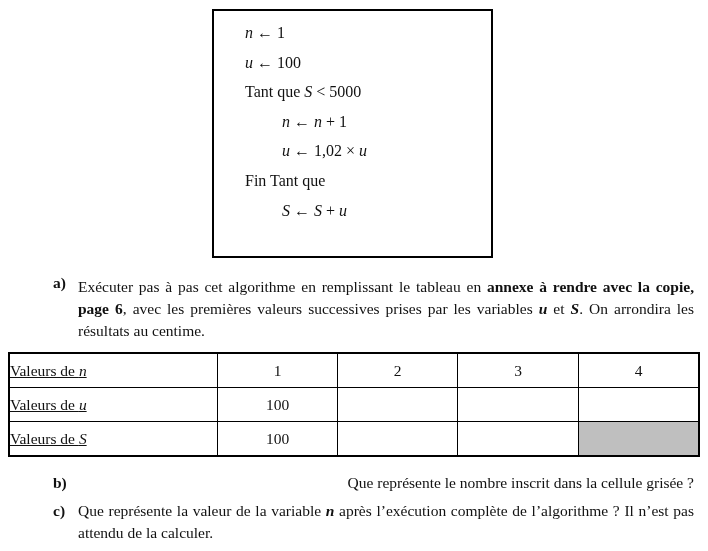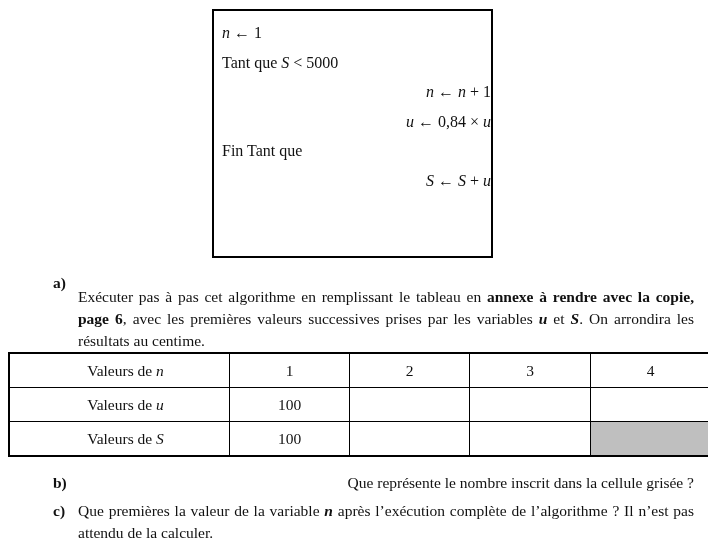--- a/index.html
+++ b/index.html
@@ -7,62 +7,63 @@
     position:relative;width:708px;height:551px;background:#ffffff;
     font-family:"Liberation Serif", serif;color:#111;font-size:15.5px;
     overflow:hidden;
   }
   
   .algo-box{
     position:absolute;left:212px;top:9px;width:281px;height:249px;
     border:2px solid #000;box-sizing:border-box;padding-top:7px;
   }
   .algo-line{
-    height:29.6px;line-height:29.6px;padding-left:8px;white-space:pre;
+    height:29.6px;line-height:29.6px;padding-left:31px;white-space:pre;
     font-size:16px;
   }
-  .algo-line.inner{padding-left:42px;text-align:right;}
+  .algo-line.inner{padding-left:68px;}
   .var{font-style:italic;}
   .bvar{font-style:italic;font-weight:bold;}
   
   .marker{position:absolute;left:53px;font-weight:bold;line-height:22px;}
   .qpara{
     position:absolute;left:78px;width:616px;text-align:justify;
     line-height:22px;
   }
   .qpara.single{text-align:right;}
   
   .tbl{
     position:absolute;left:8px;top:352px;border-collapse:collapse;
     table-layout:fixed;width:684px;border:2px solid #000;
   }
   .tbl td{
     border:1px solid #000;height:33px;vertical-align:middle;
     font-size:15.5px;padding:0;
   }
-  td.lbl{width:207px;padding-left:12px;text-align:center;}
+  td.lbl{width:207px;padding-left:0;text-align:left;text-decoration:underline;}
   td.val{width:119px;text-align:center;}
   td.val4{width:120px;text-align:center;}
 </style>
 </head>
 <body>
 
 <div class="page">
 
   <div class="algo-box">
     <div class="algo-line"><span class="var">n</span><span> ← 1</span></div>
+    <div class="algo-line"><span class="var">u</span><span> ← 100</span></div>
     <div class="algo-line"><span>Tant que </span><span class="var">S</span><span> &lt; 5000</span></div>
     <div class="algo-line inner"><span class="var">n</span><span> ← </span><span class="var">n</span><span> + 1</span></div>
-    <div class="algo-line inner"><span class="var">u</span><span> ← 0,84 × </span><span class="var">u</span></div>
+    <div class="algo-line inner"><span class="var">u</span><span> ← 1,02 × </span><span class="var">u</span></div>
     <div class="algo-line"><span>Fin Tant que</span></div>
     <div class="algo-line inner"><span class="var">S</span><span> ← </span><span class="var">S</span><span> + </span><span class="var">u</span></div>
   </div>
 
   <div class="marker" style="top:272px;">a)</div>
-  <div class="qpara" style="top:286px;"><span>Exécuter pas à pas cet algorithme en remplissant le tableau en </span><b>annexe à rendre avec la copie, page 6</b><span>, avec les premières valeurs successives prises par les variables </span><span class="bvar">u</span><span> et </span><span class="bvar">S</span><span>. On arrondira les résultats au centime.</span></div>
+  <div class="qpara" style="top:276px;"><span>Exécuter pas à pas cet algorithme en remplissant le tableau en </span><b>annexe à rendre avec la copie, page 6</b><span>, avec les premières valeurs successives prises par les variables </span><span class="bvar">u</span><span> et </span><span class="bvar">S</span><span>. On arrondira les résultats au centime.</span></div>
 
   <table class="tbl">
     <tbody>
         <tr>
       <td class="lbl"><span>Valeurs de </span><span class="var">n</span></td>
       <td class="val">1</td>
       <td class="val">2</td>
       <td class="val4">3</td>
       <td class="val">4</td>
     </tr>
@@ -80,15 +81,15 @@
       <td class="val4"></td>
       <td class="val" style="background:#bfbfbf"></td>
     </tr>
   </tbody>
     </table>
 
   <div class="marker" style="top:472px;">b)</div>
   <div class="qpara single" style="top:472px;">Que représente le nombre inscrit dans la cellule grisée ?</div>
 
   <div class="marker" style="top:500px;">c)</div>
-  <div class="qpara" style="top:500px;"><span>Que premières la valeur de la variable </span><span class="bvar">n</span><span> après l’exécution complète de l’algorithme ? Il n’est pas attendu de la calculer.</span></div>
+  <div class="qpara" style="top:500px;"><span>Que représente la valeur de la variable </span><span class="bvar">n</span><span> après l’exécution complète de l’algorithme ? Il n’est pas attendu de la calculer.</span></div>
 
 </div>
 
 </body></html>

